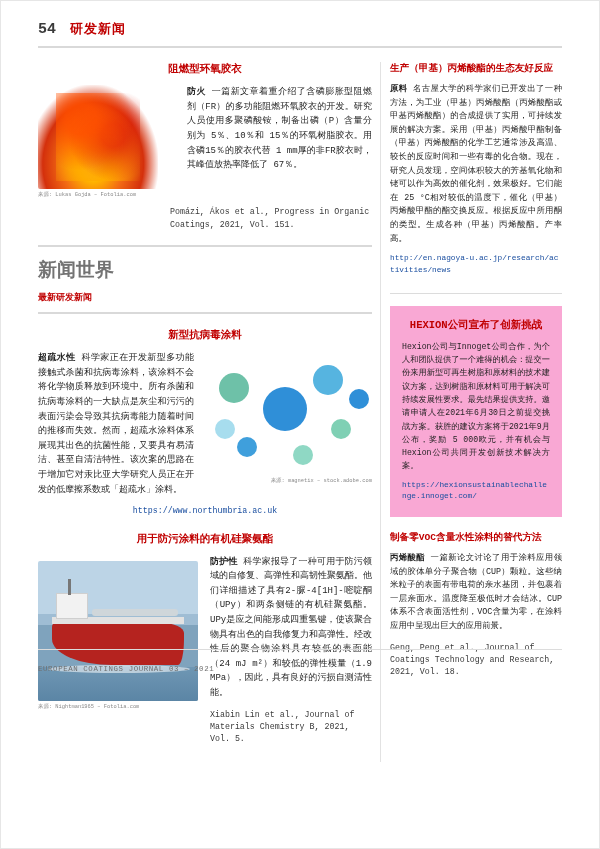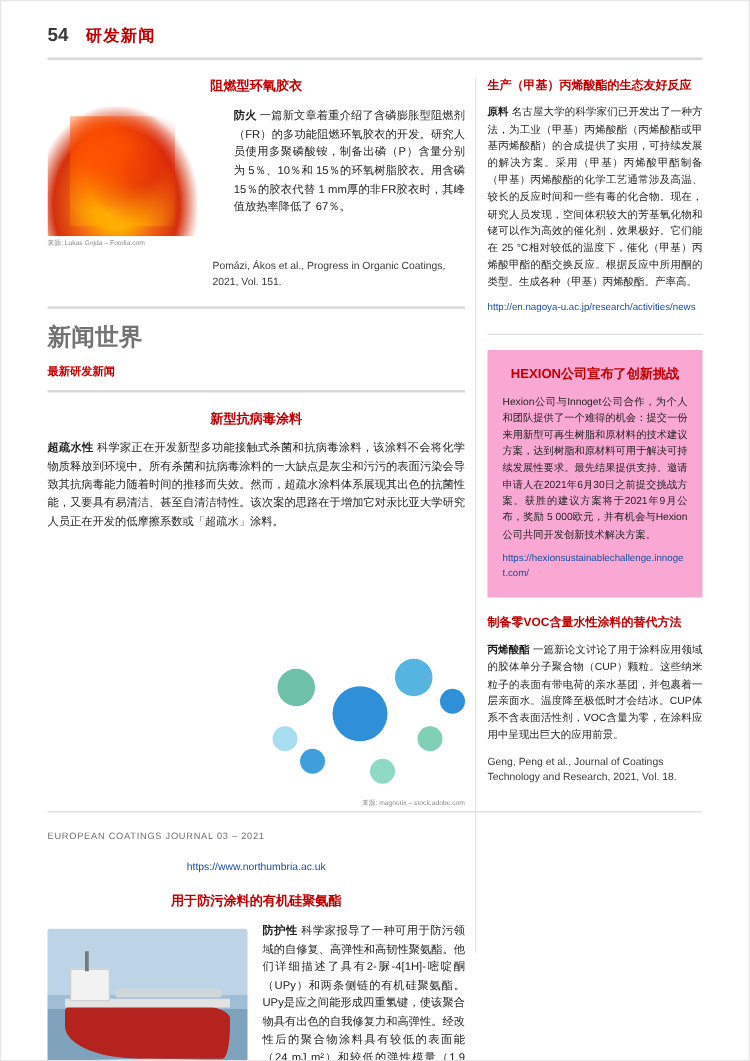--- a/index.html
+++ b/index.html
@@ -8,20 +8,21 @@
     background:#ffffff;
     font-family:"Liberation Sans", sans-serif;
     color:#1a1a1a;
     overflow:hidden;
   }
   .page{
     position:relative;
     width:600px;height:688px;
     box-sizing:border-box;
     padding:0;
+    font-family:Liberation Mono, monospace;
   }
   
   .header{
     position:absolute;
     left:38px;top:20px;
     display:flex;align-items:baseline;gap:14px;
   }
   .folio{
     font-size:15px;font-weight:bold;color:#3a3a3a;
   }
@@ -186,21 +187,21 @@
       <div class="src-line" style="margin-left:132px;">Pomázi, Ákos et al., Progress in Organic Coatings, 2021, Vol. 151.</div>
     </div>
 
     <div class="section-rule-top"></div>
     <div class="section-title">新闻世界</div>
     <div class="section-sub">最新研发新闻</div>
     <div class="section-rule-bot"></div>
 
     <div class="block">
       <div class="art-title center">新型抗病毒涂料</div>
-      <div style="display:flex;gap:12px;align-items:flex-end;flex-direction:column;">
+      <div style="display:flex;gap:12px;align-items:flex-start;">
         <div style="flex:1 1 150px;">
           <div class="body-cn">
             <span class="lead">超疏水性</span>
             <span>科学家正在开发新型多功能接触式杀菌和抗病毒涂料，该涂料不会将化学物质释放到环境中。所有杀菌和抗病毒涂料的一大缺点是灰尘和污污的表面污染会导致其抗病毒能力随着时间的推移而失效。然而，超疏水涂料体系展现其出色的抗菌性能，又要具有易清洁、甚至自清洁特性。该次案的思路在于增加它对汞比亚大学研究人员正在开发的低摩擦系数或「超疏水」涂料。</span>
           </div>
         </div>
         <div style="flex:0 0 166px;">
           <div class="virus-img">
             <span class="v big" style="left:54px;top:30px;background:#2f8fd8;"></span>
             <span class="v mid" style="left:10px;top:16px;background:#6ec1a8;"></span>
@@ -230,20 +231,21 @@
             <div class="ship-pipe" style="left:54px;top:48px;width:86px;height:7px;"></div>
             <div class="ship-foam" style="left:10px;bottom:28px;width:142px;"></div>
           </div>
           <div class="credit">来源: Nightman1965 – Fotolia.com</div>
         </div>
         <div style="flex:1;">
           <div class="body-cn">
             <span class="lead">防护性</span>
             <span>科学家报导了一种可用于防污领域的自修复、高弹性和高韧性聚氨酯。他们详细描述了具有2-脲-4[1H]-嘧啶酮（UPy）和两条侧链的有机硅聚氨酯。UPy是应之间能形成四重氢键，使该聚合物具有出色的自我修复力和高弹性。经改性后的聚合物涂料具有较低的表面能（24 mJ m²）和较低的弹性模量（1.9 MPa），因此，具有良好的污损自测清性能。</span>
           </div>
+          <div class="src-line">Xiabin Lin et al., Journal of Materials Chemistry B, 2021, Vol. 5.</div>
         </div>
       </div>
     </div>
   </div>
 
   <div class="col-right">
 
     <div class="rc-block">
       <div class="rc-title">生产（甲基）丙烯酸酯的生态友好反应</div>
       <div class="rc-body">

